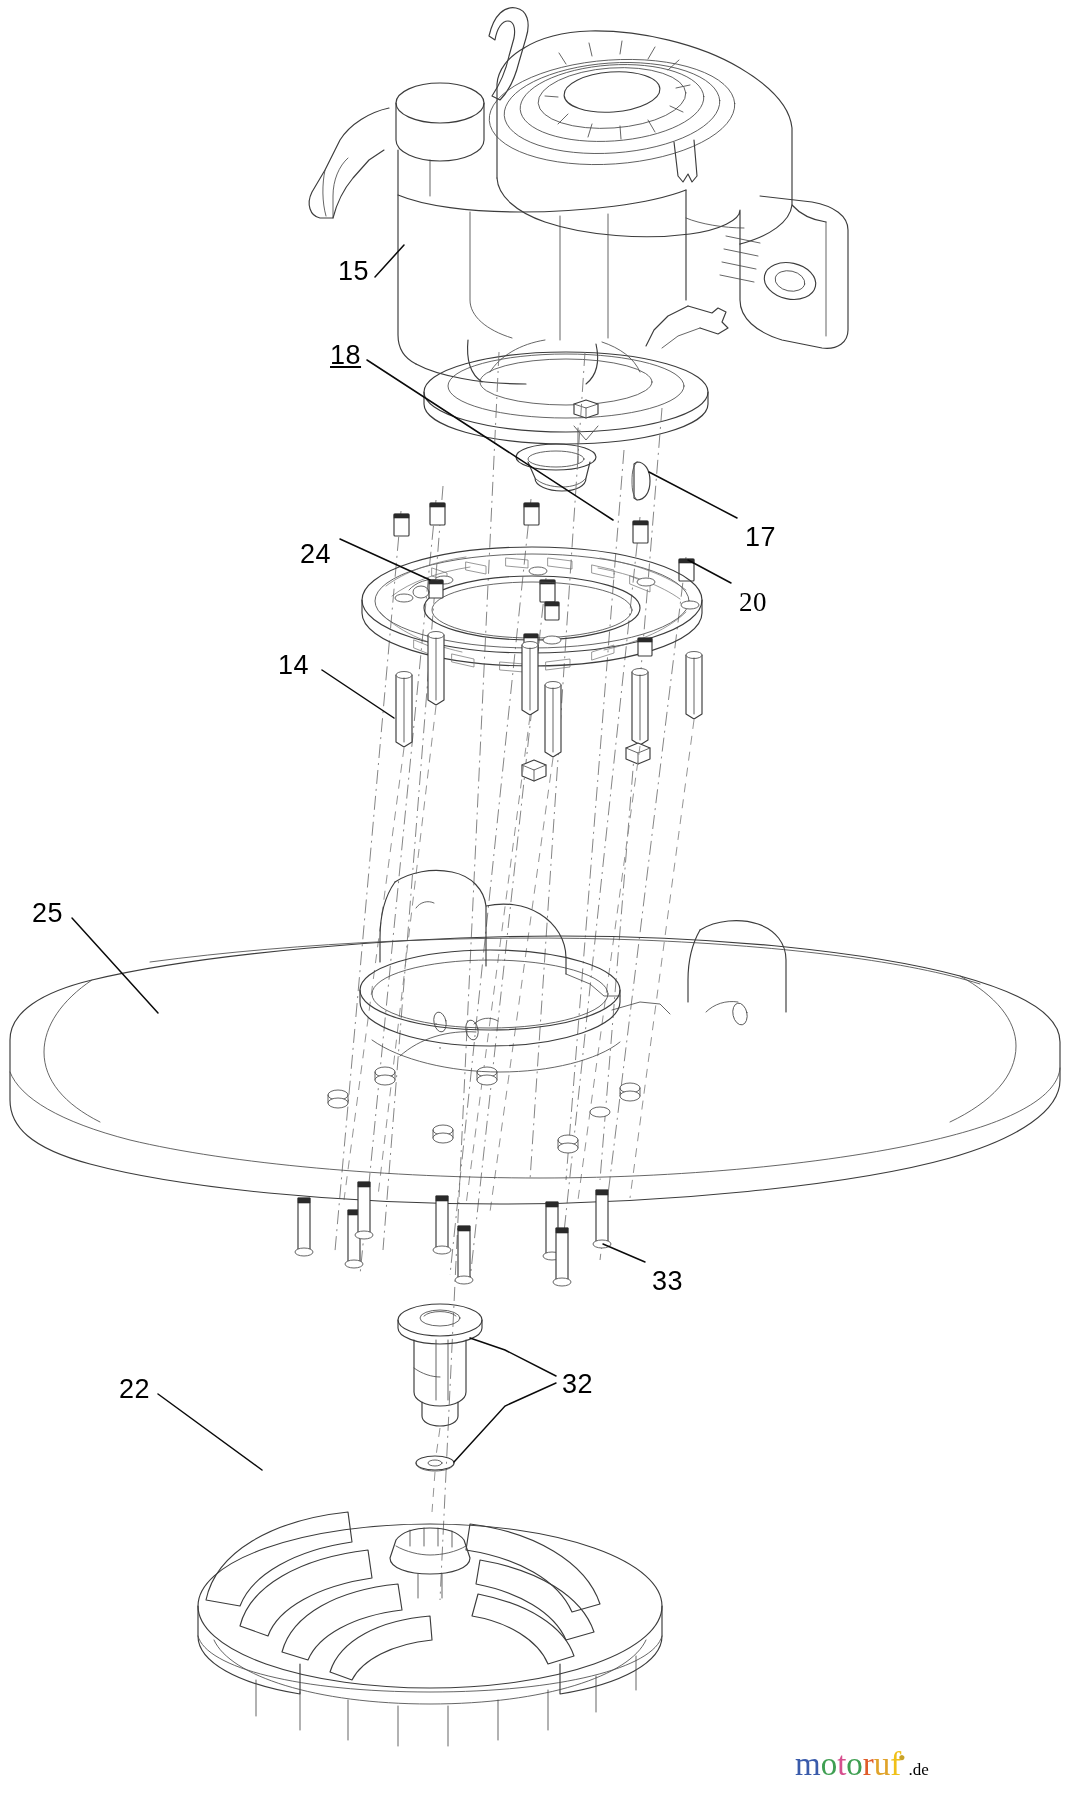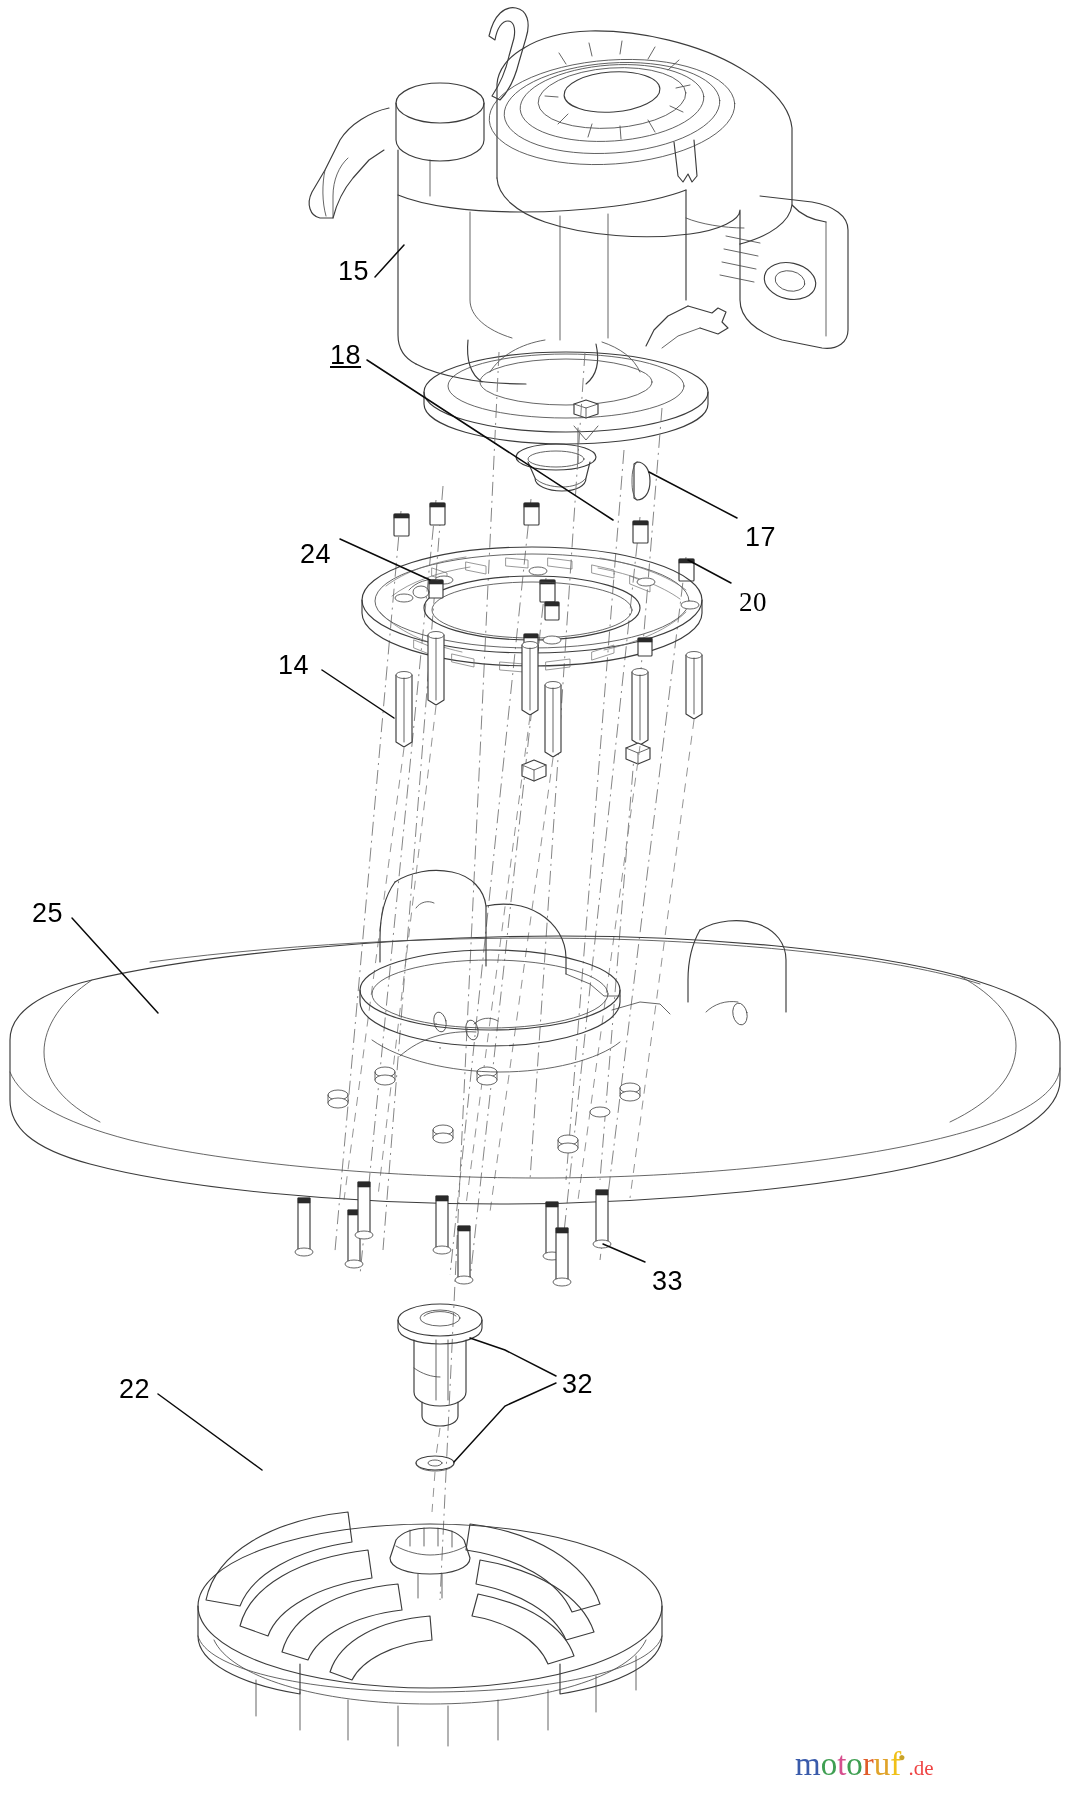--- a/index.html
+++ b/index.html
@@ -40,22 +40,22 @@
     left: 795px;
     top: 1748px;
     font-family: "Liberation Serif", serif;
     font-size: 33px;
     line-height: 1;
     white-space: nowrap;
     user-select: none;
   }
   #watermark .wm-char { font-weight: 400; }
   #watermark .wm-de {
-    font-size: 21px;
-    color: #ef4444;
+    font-size: 17px;
+    color: #000000;
     vertical-align: baseline;
     margin-top: 16px;
   }
   #watermark .wm-dot {
     font-size: 12px;
     position: relative;
     top: -14px;
     left: -3px;
     color: #c9a227;
   }

